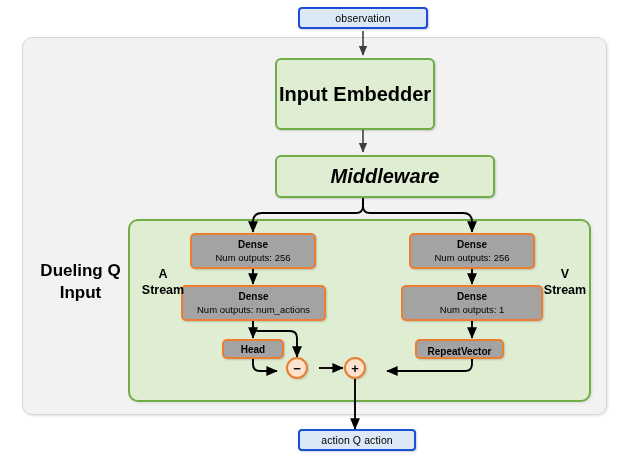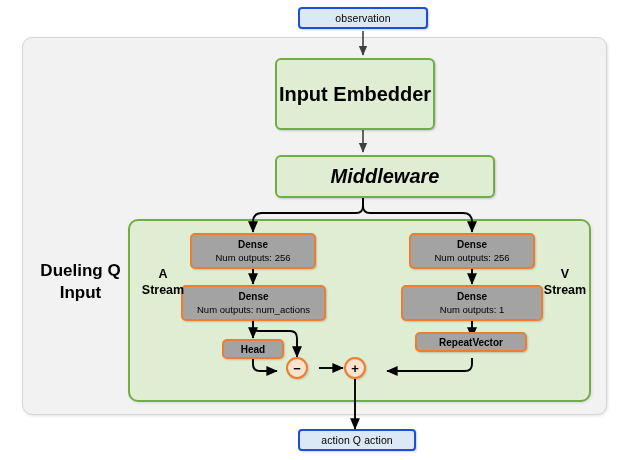--- a/index.html
+++ b/index.html
@@ -211,21 +211,21 @@
   <div class="node orange-box" style="left:409px; top:233px; width:126px; height:36px;">
     <span class="ln1">Dense</span>
     <span class="ln2">Num outputs: 256</span>
   </div>
 
   <div class="node orange-box" style="left:401px; top:285px; width:142px; height:36px;">
     <span class="ln1">Dense</span>
     <span class="ln2">Num outputs: 1</span>
   </div>
 
-  <div class="node orange-box" style="left:415px; top:332px; width:112px; height:20px;">
+  <div class="node orange-box" style="left:415px; top:339px; width:89px; height:20px;justify-content:flex-end;">
     <span class="single">RepeatVector</span>
   </div>
 
   <div class="op-circle" style="left:286px; top:357px;">
     <span>−</span>
   </div>
 
   <div class="op-circle" style="left:344px; top:357px;">
     <span>+</span>
   </div>

